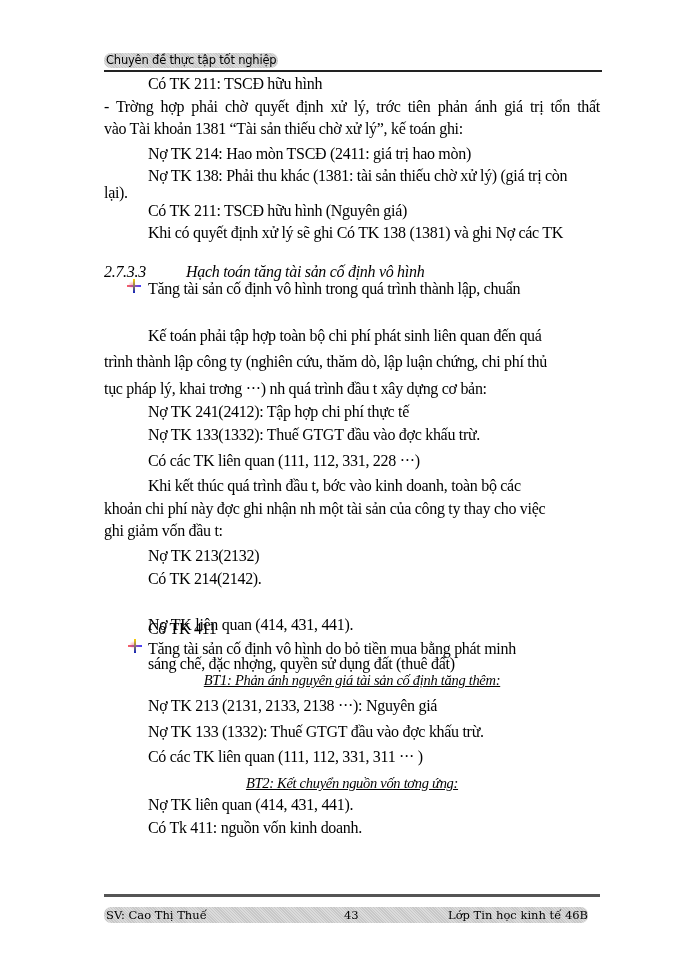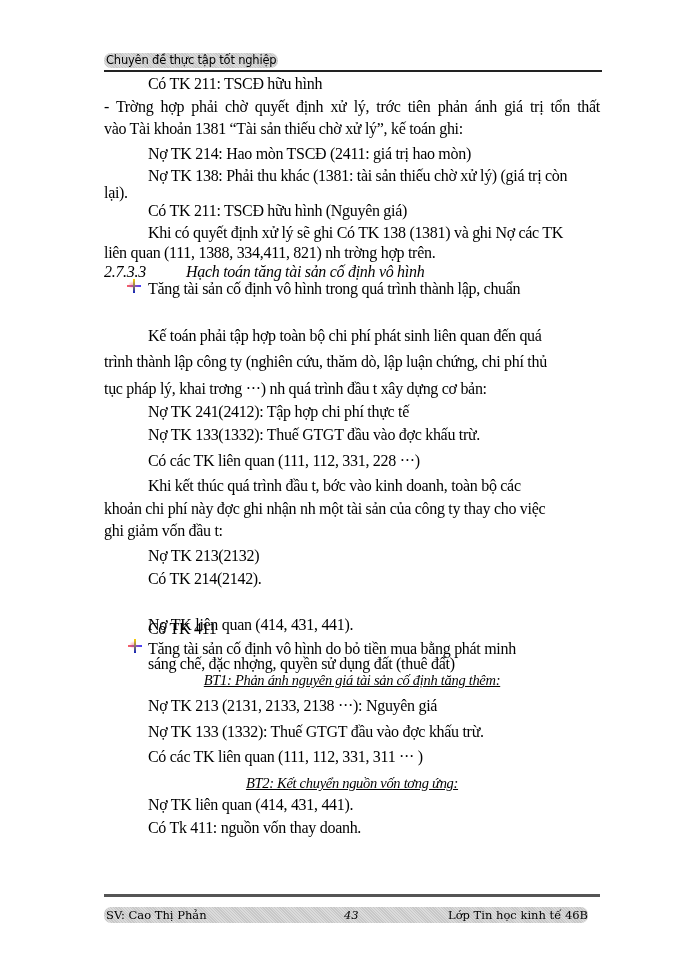--- a/index.html
+++ b/index.html
@@ -15,21 +15,21 @@
 
   .header { position: absolute; left: 104px; top: 53px; width: 498px; height: 18px; }
   .header-text { position: absolute; left: 0; top: 0; font-family: "DejaVu Sans", sans-serif;
                  font-size: 11.5px; line-height: 15px; padding: 0 2px; letter-spacing: -0.2px; }
   .header-rule { position: absolute; left: 0; top: 17px; width: 498px; height: 2px; background: #222; }
 
   .footer-rule { position: absolute; left: 104px; top: 894px; width: 496px; height: 3px; background: #555; }
   .footer { position: absolute; left: 104px; top: 907px; width: 484px; height: 16px; }
   .footer-text { font-family: "DejaVu Serif", serif; font-size: 11.5px; line-height: 16px; position: absolute; top: 0; }
   .f-left { left: 2px; }
-  .f-center { left: 240px; font-style: italic; }
+  .f-center { left: 240px; }
   .f-right { right: 0; }
 
   .line { position: absolute; left: 104px; width: 496px; white-space: nowrap;
           font-size: 16px; line-height: 20px; letter-spacing: -0.3px; }
   .ind { left: 148px; }
   .justify { text-align: justify; text-align-last: justify; white-space: normal; }
 
   .heading-it { font-style: italic; }
   .heading-it .num { display: inline-block; width: 82px; }
 
@@ -52,21 +52,20 @@
   </div>
 
   <div class="line ind" style="top:74px">Có TK 211: TSCĐ hữu hình</div>
   <div class="line justify" style="top:97px">- Trờng   hợp phải chờ quyết định xử lý, trớc   tiên phản ánh giá trị tổn thất</div>
   <div class="line" style="top:119px">vào Tài khoản 1381 “Tài sản thiếu chờ xử lý”, kế toán ghi:</div>
   <div class="line ind" style="top:144px">Nợ TK 214: Hao mòn TSCĐ (2411: giá trị hao mòn)</div>
   <div class="line ind" style="top:166px; width:452px">Nợ TK 138: Phải thu khác (1381: tài sản thiếu chờ xử lý) (giá trị còn</div>
   <div class="line" style="top:183px">lại).</div>
   <div class="line ind" style="top:201px">Có TK 211: TSCĐ hữu hình (Nguyên giá)</div>
   <div class="line ind" style="top:223px; width:452px">Khi có quyết định xử lý sẽ ghi Có TK 138 (1381) và ghi Nợ các TK</div>
-  <div class="line" style="top:243px">liên  quan (111, 1388, 334,411, 821) nh   trờng   hợp trên.</div>
 
   <div class="line heading-it" style="top:262px">
     <span class="num">2.7.3.3</span><span>Hạch toán tăng tài sản cố định vô hình</span>
   </div>
 
   <div class="bullet-icon" style="left:127px; top:279px">
     <div class="glow"></div>
       <div class="h"></div>
       <div class="v"></div>
   </div>
@@ -94,21 +93,21 @@
   </div>
   <div class="line bold" style="left:148px; top:640px; line-height:17px">Tăng tài sản cố định vô hình do bỏ tiền mua bằng phát minh</div>
   <div class="line bold" style="left:148px; top:655px; line-height:17px">sáng chế, đặc nhợng,   quyền sử dụng đất (thuê đất)</div>
 
   <div class="line underline-it" style="top:670px">BT1: Phản ánh nguyên giá tài sản cố định tăng thêm:</div>
   <div class="line ind" style="top:696px">Nợ TK 213 (2131, 2133, 2138 ···): Nguyên giá</div>
   <div class="line ind" style="top:722px">Nợ TK 133 (1332): Thuế GTGT đầu vào đợc   khấu trừ.</div>
   <div class="line ind" style="top:747px">Có các TK liên quan (111, 112, 331, 311 ··· )</div>
   <div class="line underline-it" style="top:773px">BT2: Kết chuyển nguồn vốn tơng   ứng:</div>
   <div class="line ind" style="top:795px">Nợ TK liên quan (414,  431, 441).</div>
-  <div class="line ind" style="top:818px">Có Tk 411: nguồn vốn thay doanh.</div>
+  <div class="line ind" style="top:818px">Có Tk 411: nguồn vốn kinh doanh.</div>
 
   <div class="footer-rule"></div>
   <div class="footer hatch">
-    <span class="footer-text f-left">SV: Cao Thị Phản</span>
+    <span class="footer-text f-left">SV: Cao Thị Thuế</span>
     <span class="footer-text f-center">43</span>
     <span class="footer-text f-right">Lớp Tin học kinh tế 46B</span>
   </div>
 </div>
 
 </body></html>

